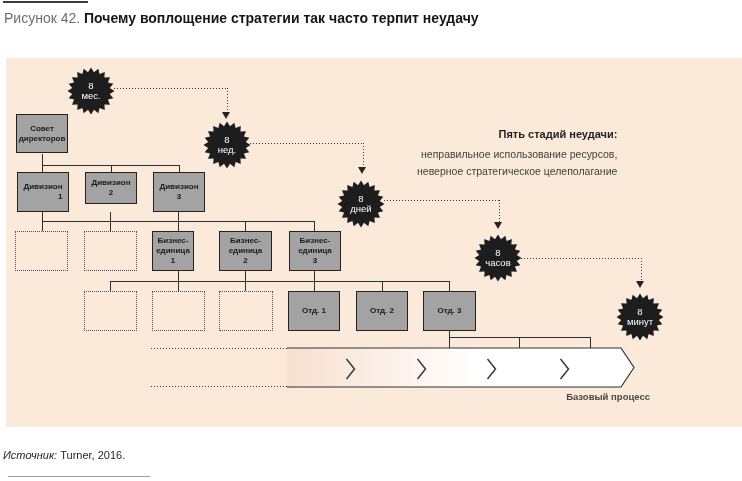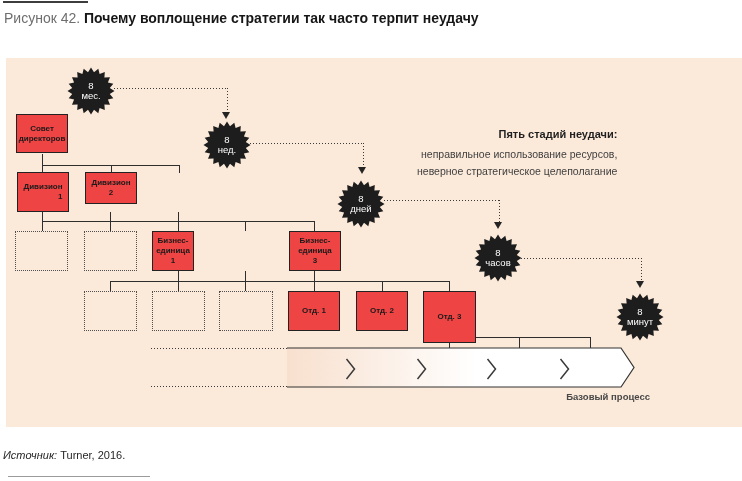--- a/index.html
+++ b/index.html
@@ -22,21 +22,21 @@
   
   .dh{position:absolute;height:1px;
       background-image:repeating-linear-gradient(to right,#3a3a3a 0 1px,transparent 1px 3px);}
   .dv{position:absolute;width:1px;
       background-image:repeating-linear-gradient(to bottom,#3a3a3a 0 1px,transparent 1px 3px);}
   .ah{position:absolute;width:0;height:0;
       border-left:4.5px solid transparent;border-right:4.5px solid transparent;
       border-top:7px solid #242424;}
 
   
-  .obox{position:absolute;background:#ef4444;border:1.5px solid #222222;
+  .obox{position:absolute;background:#a3a3a3;border:1.5px solid #222222;
         box-sizing:border-box;display:flex;align-items:center;justify-content:center;
         text-align:center;color:#1a1a1a;font-size:8px;font-weight:700;line-height:1.25;
         padding:1px 6px;}
   .ghost{position:absolute;border:1px dotted #4f4f4f;box-sizing:border-box;background:transparent;}
 
   
   .starburst{position:absolute;width:52px;height:52px;}
   .starburst svg{position:absolute;left:0;top:0;width:52px;height:52px;}
   .star-label{position:absolute;left:0;top:0;width:52px;height:52px;display:flex;
       flex-direction:column;align-items:center;justify-content:center;
@@ -123,33 +123,39 @@
 
   <div class="obox" style="left:16px;top:114px;width:52px;height:39px;">
     <span>Совет директоров</span>
   </div>
   <div class="obox" style="left:17px;top:172px;width:52px;height:40px;text-align:right;">
     <span>Дивизион 1</span>
   </div>
   <div class="obox" style="left:85px;top:172px;width:52px;height:32px;">
     <span>Дивизион 2</span>
   </div>
+  <div class="obox" style="left:153px;top:172px;width:52px;height:40px;">
+    <span>Дивизион 3</span>
+  </div>
   <div class="obox" style="left:152px;top:231px;width:42px;height:40px;">
     <span>Бизнес-единица 1</span>
   </div>
+  <div class="obox" style="left:219px;top:231px;width:53px;height:40px;">
+    <span>Бизнес-единица 2</span>
+  </div>
   <div class="obox" style="left:289px;top:231px;width:52px;height:40px;">
     <span>Бизнес-единица 3</span>
   </div>
   <div class="obox" style="left:288px;top:291px;width:52px;height:40px;">
     <span>Отд. 1</span>
   </div>
   <div class="obox" style="left:356px;top:291px;width:52px;height:40px;">
     <span>Отд. 2</span>
   </div>
-  <div class="obox" style="left:423px;top:291px;width:53px;height:52px;">
+  <div class="obox" style="left:423px;top:291px;width:53px;height:40px;">
     <span>Отд. 3</span>
   </div>
 
   <div class="starburst" style="left:65px;top:65px;">
       <svg viewBox="0 0 52 52">
         <polygon points="26.0,2.5 29.0,7.2 33.3,3.7 34.6,9.1 39.8,7.0 39.4,12.6 45.0,12.2 42.9,17.4 48.3,18.7 44.8,23.0 49.5,26.0 44.8,29.0 48.3,33.3 42.9,34.6 45.0,39.8 39.4,39.4 39.8,45.0 34.6,42.9 33.3,48.3 29.0,44.8 26.0,49.5 23.0,44.8 18.7,48.3 17.4,42.9 12.2,45.0 12.6,39.4 7.0,39.8 9.1,34.6 3.7,33.3 7.2,29.0 2.5,26.0 7.2,23.0 3.7,18.7 9.1,17.4 7.0,12.2 12.6,12.6 12.2,7.0 17.4,9.1 18.7,3.7 23.0,7.2" fill="#1d1d1d"></polygon>
       </svg>
     <div class="star-label">
       <span>8</span>
       <span>мес.</span>

